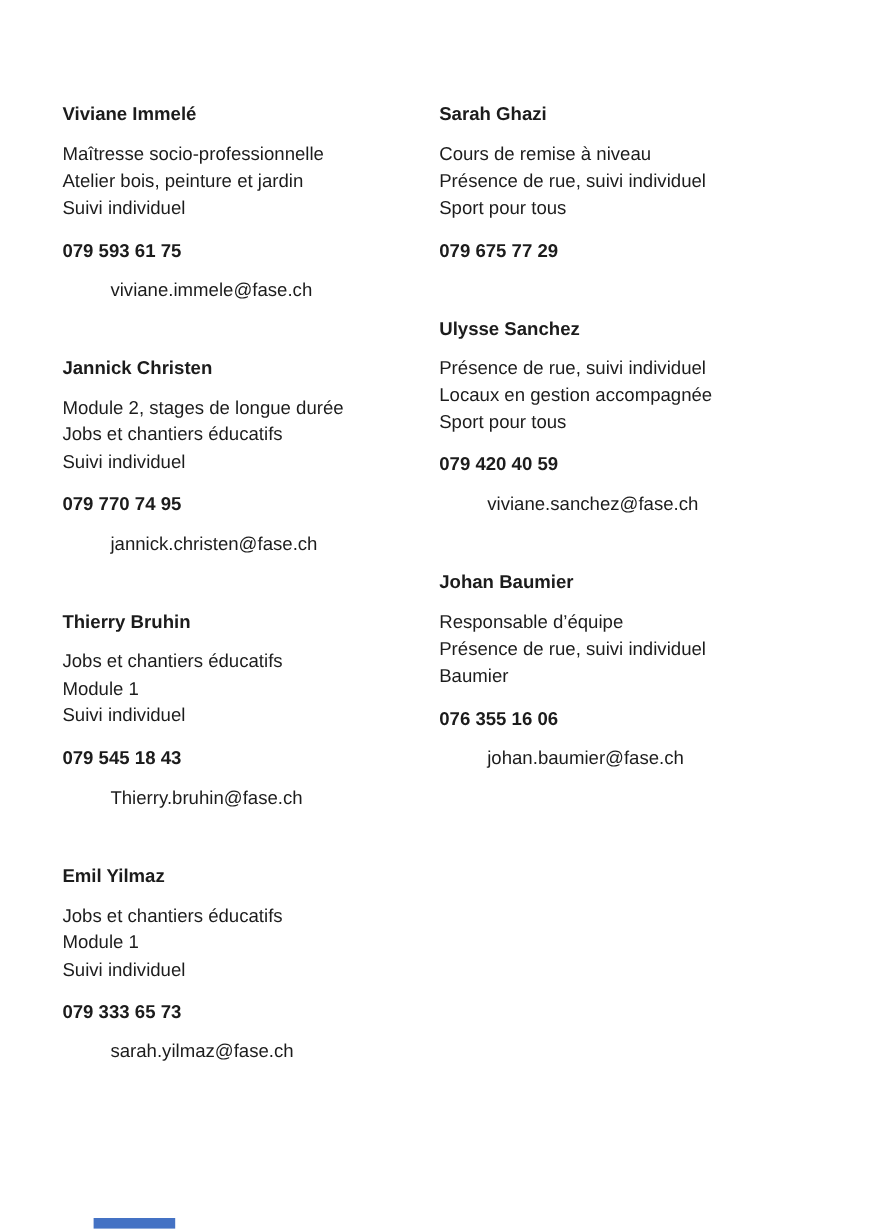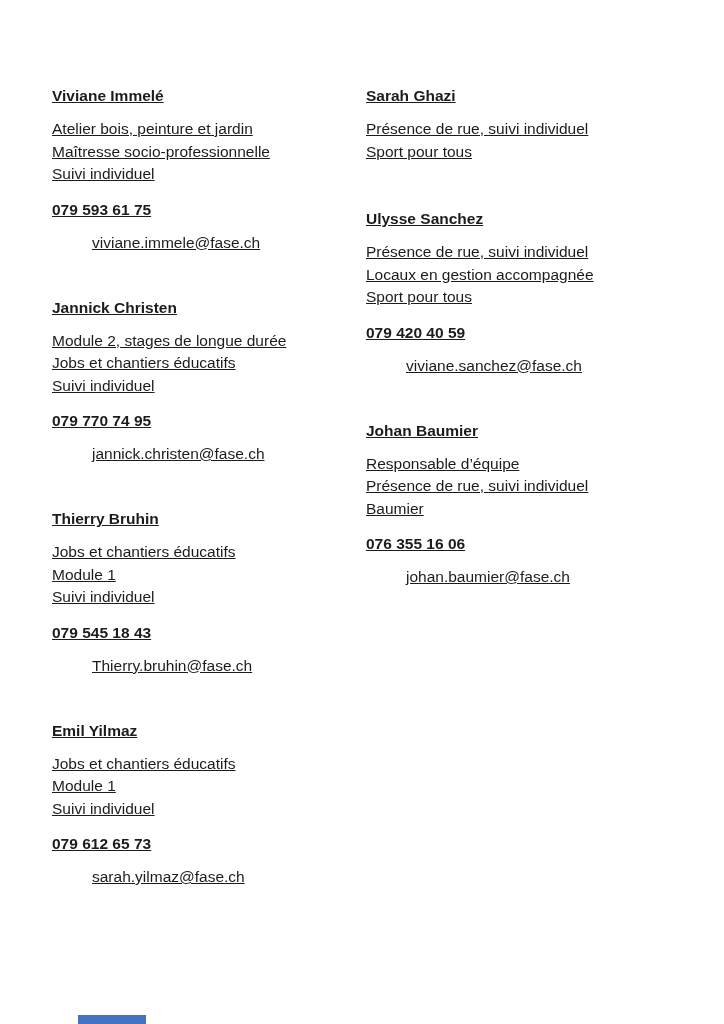--- a/index.html
+++ b/index.html
@@ -25,21 +25,20 @@
   .columns {
     display: grid;
     grid-template-columns: 314px 1fr;
     align-items: start;
   }
   .col {
     display: block;
   }
   .card {
     margin-bottom: 46px;
-    text-decoration: underline;
   }
   .name {
     font-size: 15.5px;
     font-weight: bold;
     margin: 0 0 13px 0;
     line-height: 19px;
   }
   .roles {
     font-size: 15.5px;
     line-height: 22.5px;
@@ -69,22 +68,22 @@
 <body style="background: rgb(255, 255, 255); color: rgb(28, 28, 28);">
 
 <div class="page">
   <div class="columns">
 
     <div class="col">
 
       <article class="card">
         <h2 class="name">Viviane Immelé</h2>
         <div class="roles">
+          <div class="role">Maîtresse socio-professionnelle</div>
           <div class="role">Atelier bois, peinture et jardin</div>
-          <div class="role">Maîtresse socio-professionnelle</div>
           <div class="role">Suivi individuel</div>
         </div>
         <div class="phone">079 593 61 75</div>
         <div class="email">viviane.immele@fase.ch</div>
       </article>
 
       <article class="card">
         <h2 class="name">Jannick Christen</h2>
         <div class="roles">
           <div class="role">Module 2, stages de longue durée</div>
@@ -106,34 +105,36 @@
         <div class="email">Thierry.bruhin@fase.ch</div>
       </article>
 
       <article class="card">
         <h2 class="name">Emil Yilmaz</h2>
         <div class="roles">
           <div class="role">Jobs et chantiers éducatifs</div>
           <div class="role">Module 1</div>
           <div class="role">Suivi individuel</div>
         </div>
-        <div class="phone">079 612 65 73</div>
+        <div class="phone">079 333 65 73</div>
         <div class="email">sarah.yilmaz@fase.ch</div>
       </article>
 
     </div>
 
     <div class="col">
 
       <article class="card">
         <h2 class="name">Sarah Ghazi</h2>
         <div class="roles">
+          <div class="role">Cours de remise à niveau</div>
           <div class="role">Présence de rue, suivi individuel</div>
           <div class="role">Sport pour tous</div>
         </div>
+        <div class="phone">079 675 77 29</div>
       </article>
 
       <article class="card">
         <h2 class="name">Ulysse Sanchez</h2>
         <div class="roles">
           <div class="role">Présence de rue, suivi individuel</div>
           <div class="role">Locaux en gestion accompagnée</div>
           <div class="role">Sport pour tous</div>
         </div>
         <div class="phone">079 420 40 59</div>

